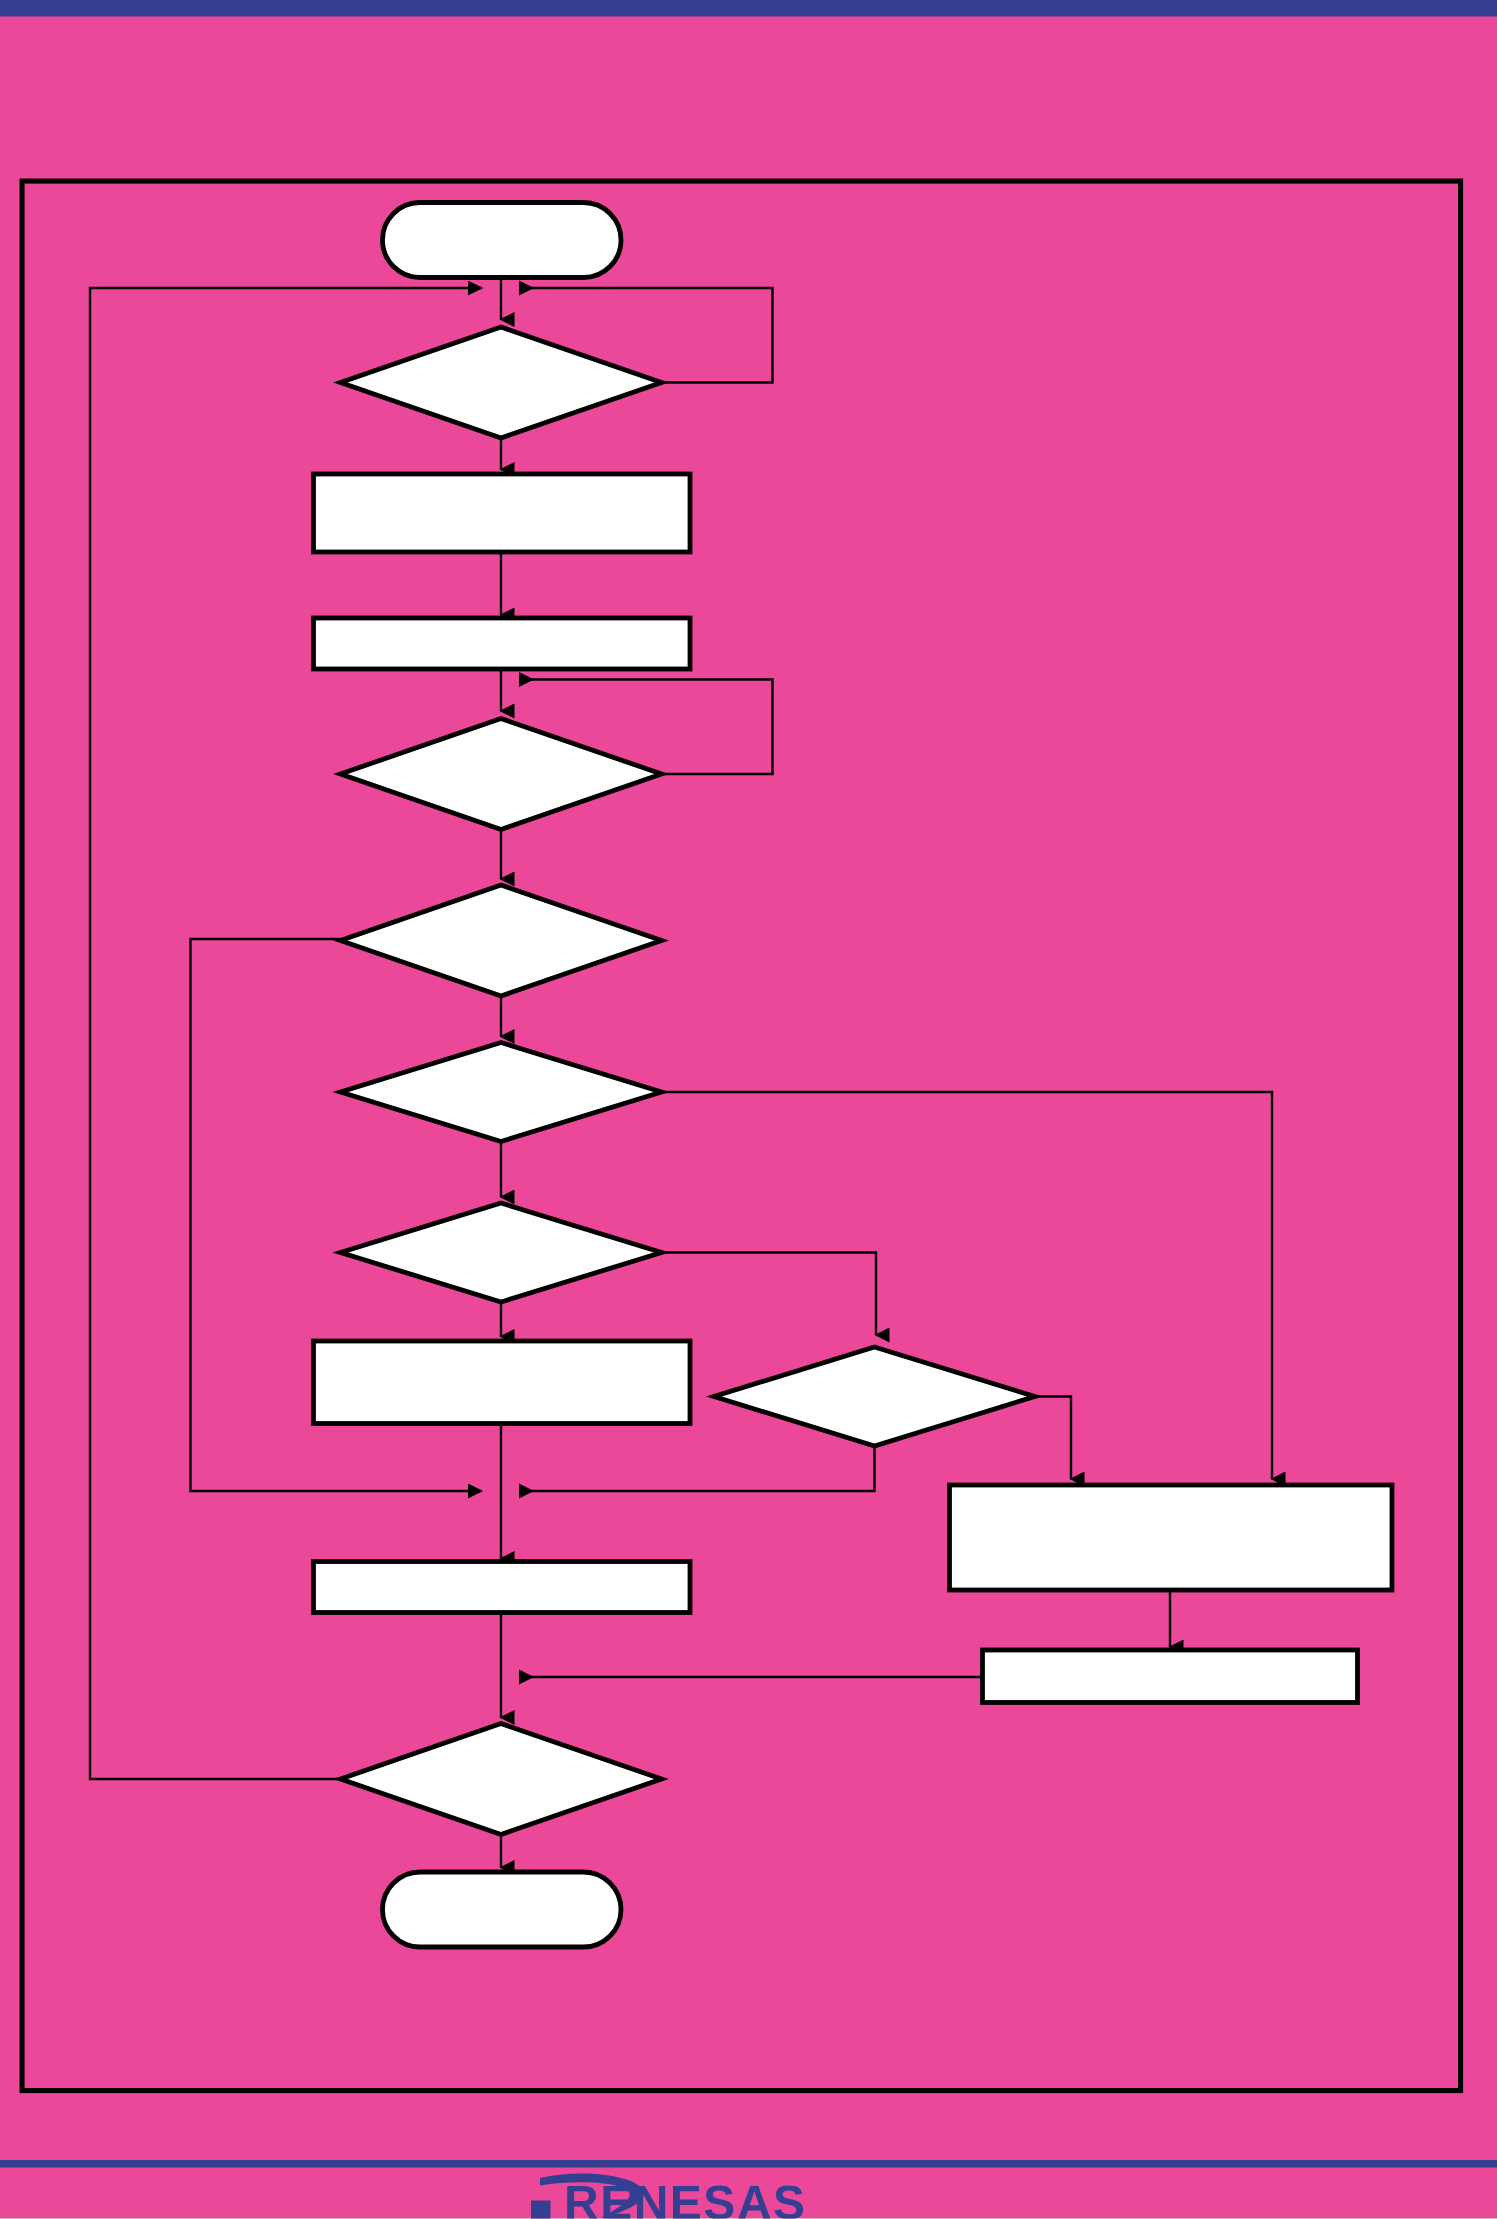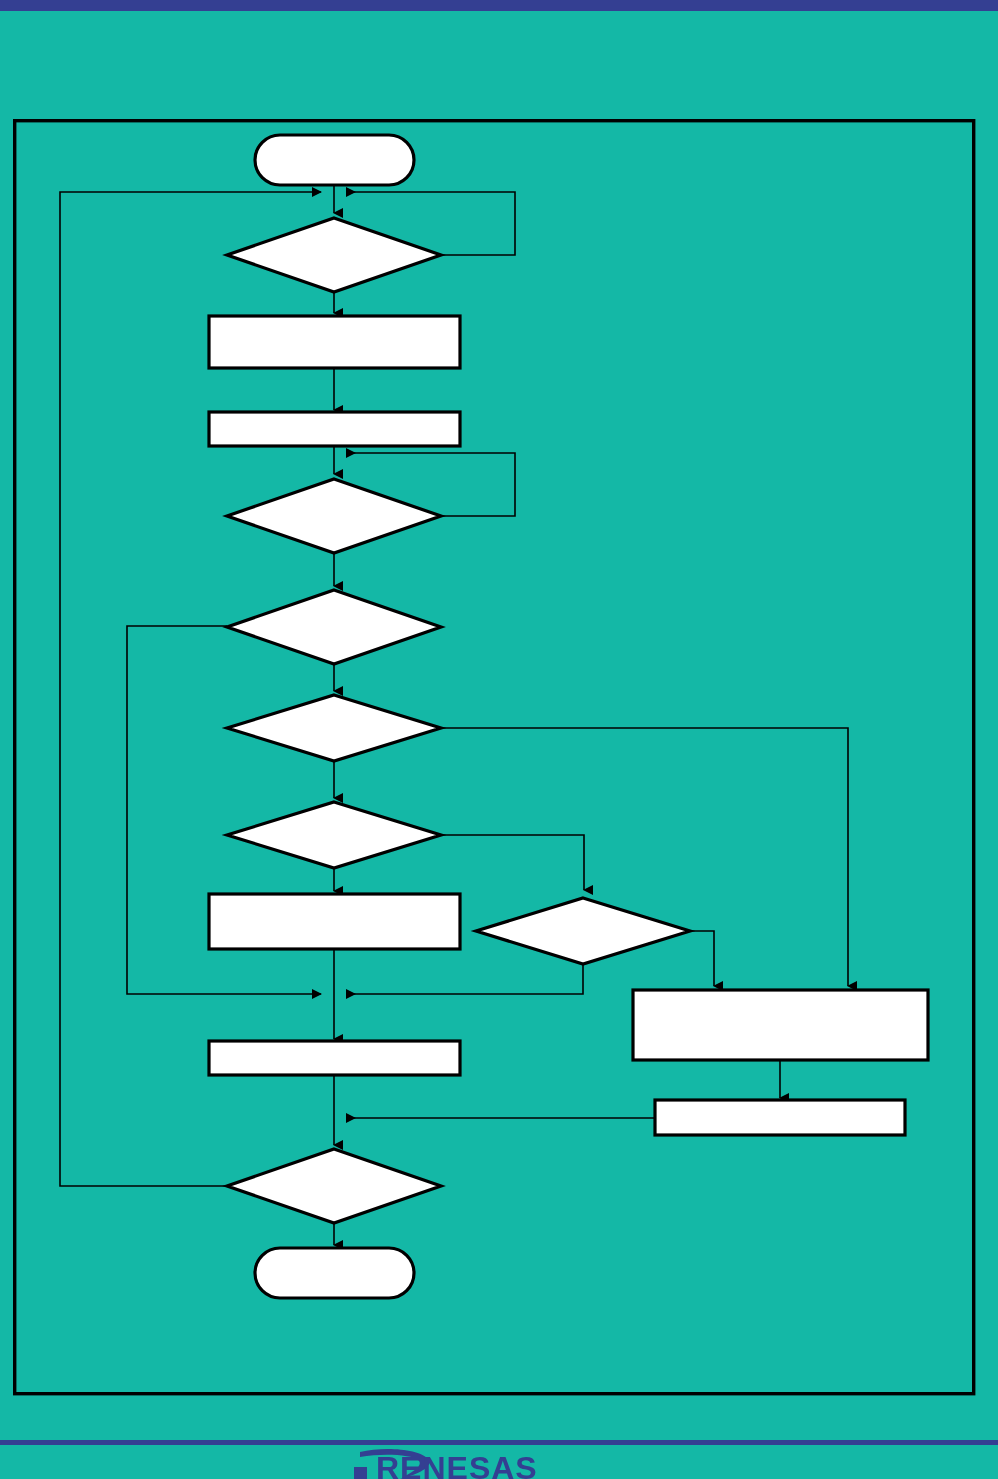--- a/index.html
+++ b/index.html
@@ -12,21 +12,21 @@
     width: 998px;
     height: 1479px;
     position: relative;
     font-family: "Liberation Sans", sans-serif;
     overflow: hidden;
   }
   #page {
     position: relative;
     width: 998px;
     height: 1479px;
-    background: #14b8a6;
+    background: #ec4899;
   }
   .top-rule {
     position: absolute;
     left: 0;
     top: 0;
     width: 998px;
     height: 11px;
     background: #343f92;
   }
   .footer-rule {

